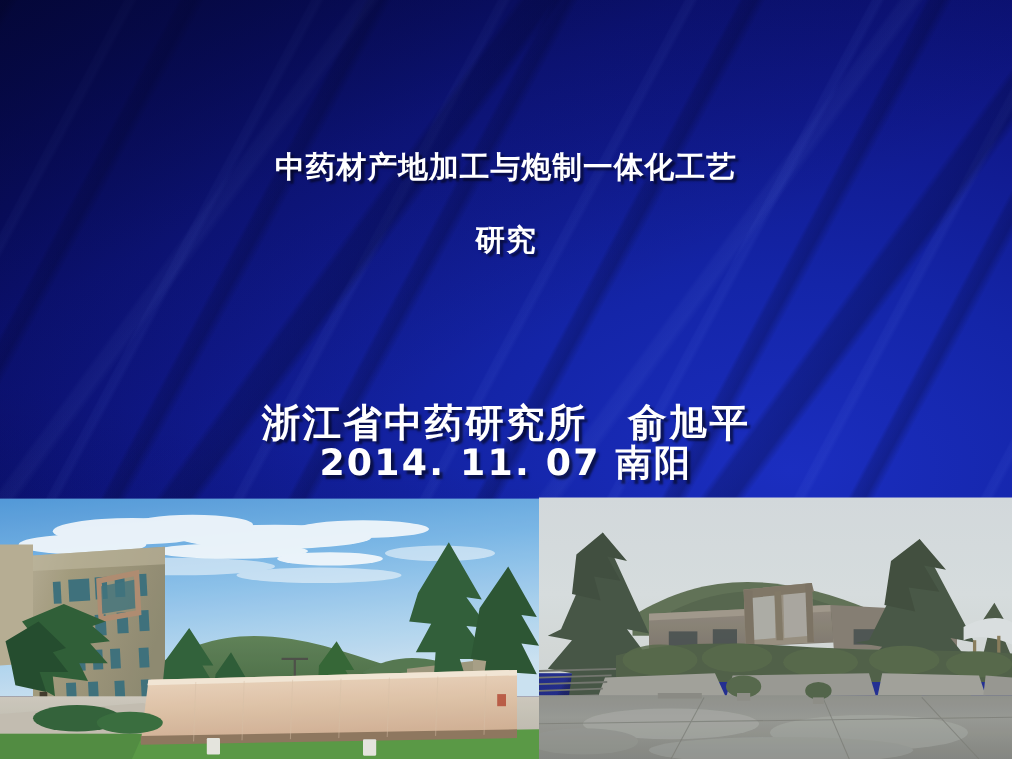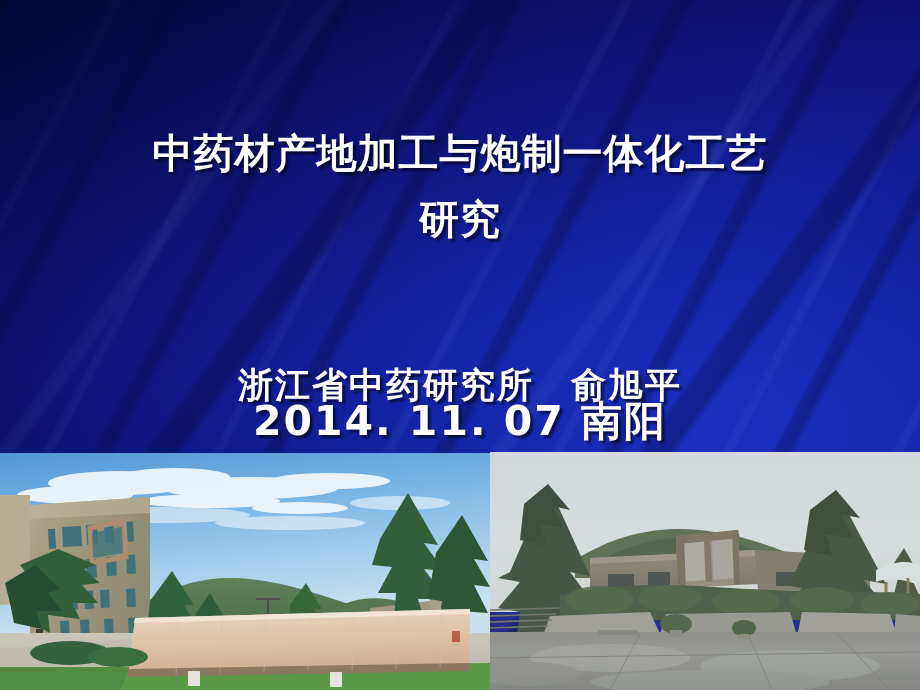--- a/index.html
+++ b/index.html
@@ -78,21 +78,21 @@
 
   .title {
     position: absolute;
     left: 40px;
     right: 40px;
     top: 120px;
     text-align: center;
     color: #ffffff;
     font-family: "DejaVu Serif", "Liberation Serif", serif;
     font-weight: bold;
-    font-size: 40px;
+    font-size: 27px;
     line-height: 66px;
     letter-spacing: 1px;
     text-shadow: 3px 3px 2px rgba(0,0,0,0.55);
     white-space: pre-line;
   }
 
   .author {
     position: absolute;
     left: 40px;
     right: 40px;
@@ -110,21 +110,21 @@
 
   .datetime {
     position: absolute;
     left: 40px;
     right: 40px;
     top: 398px;
     text-align: center;
     color: #ffffff;
     font-family: "DejaVu Sans", "Liberation Sans", sans-serif;
     font-weight: bold;
-    font-size: 41px;
+    font-size: 33px;
     line-height: 46px;
     letter-spacing: 2px;
     text-shadow: 3px 3px 2px rgba(0,0,0,0.55);
   }
 
   
   .photo {
     position: absolute;
     overflow: hidden;
   }

